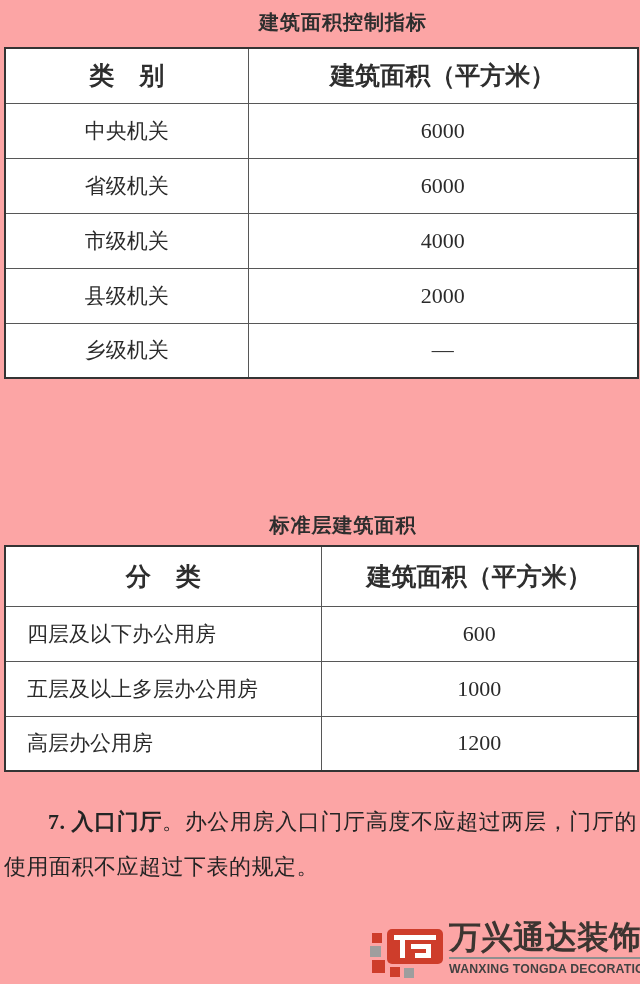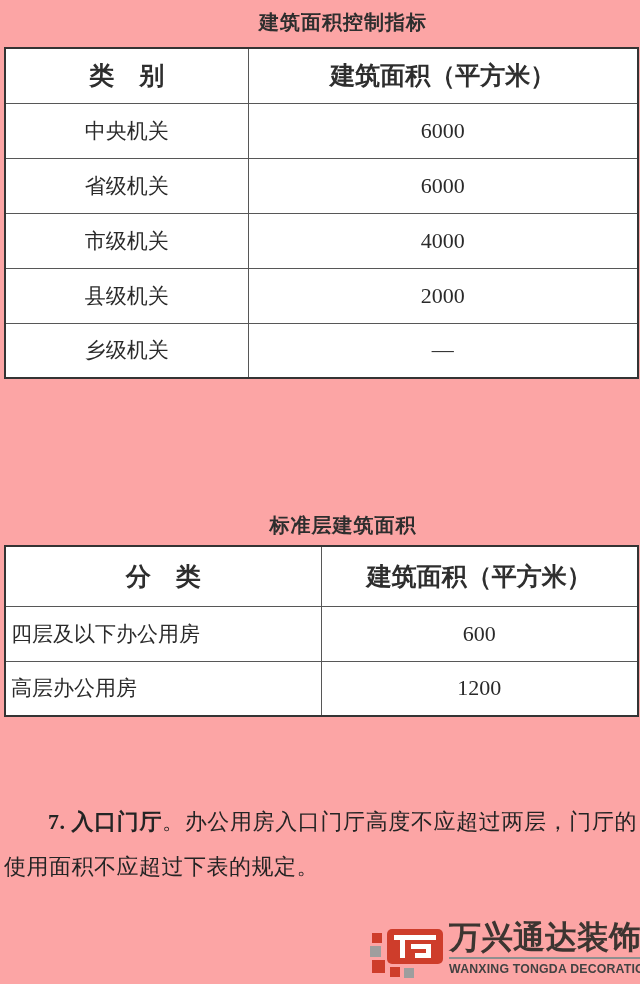--- a/index.html
+++ b/index.html
@@ -26,21 +26,21 @@
     border:2px solid #343434;
   }
   table.tbl td, table.tbl th { border:1px solid #575757; vertical-align:middle; }
   #table1 { top:47px; }
   #table2 { top:545px; }
   th.hdr {
     font-family:"Liberation Sans","DejaVu Sans",sans-serif;
     font-weight:600; font-size:25px; color:#2e2e2e; text-align:center;
   }
   td.cat  { font-size:21px; text-align:center; color:#2a2a2a; }
-  td.cat-left { font-size:21px; text-align:left; padding-left:5px; color:#2a2a2a; }
+  td.cat-left { font-size:21px; text-align:left; padding-left:21px; color:#2a2a2a; }
   td.val  { font-size:22px; text-align:center; color:#2a2a2a; }
   #table1 tr { height:55px; }
   #table1 tr.hdr-row { height:55px; }
   #table2 tr { height:55px; }
   #table2 tr.hdr-row { height:60px; }
   
   .para {
     position:absolute; left:4px; width:633px;
     font-size:22px; line-height:45px; letter-spacing:.5px;
     text-align:justify; text-indent:44px; color:#242424;
@@ -128,20 +128,24 @@
     <tbody>
         <tr class="hdr-row">
       <th class="hdr">分　类</th>
       <th class="hdr">建筑面积（平方米）</th>
     </tr>
     <tr>
       <td class="cat-left">四层及以下办公用房</td>
       <td class="val">600</td>
     </tr>
     <tr>
+      <td class="cat-left">五层及以上多层办公用房</td>
+      <td class="val">1000</td>
+    </tr>
+    <tr>
       <td class="cat-left">高层办公用房</td>
       <td class="val">1200</td>
     </tr>
   </tbody>
     </table>
 
   <p id="para3" class="para"><b>7. 入口门厅</b><span>。办公用房入口门厅高度不应超过两层，门厅的使用面积不应超过下表的规定。</span></p>
 
   <div class="logo">
     <div class="logo-icon">

